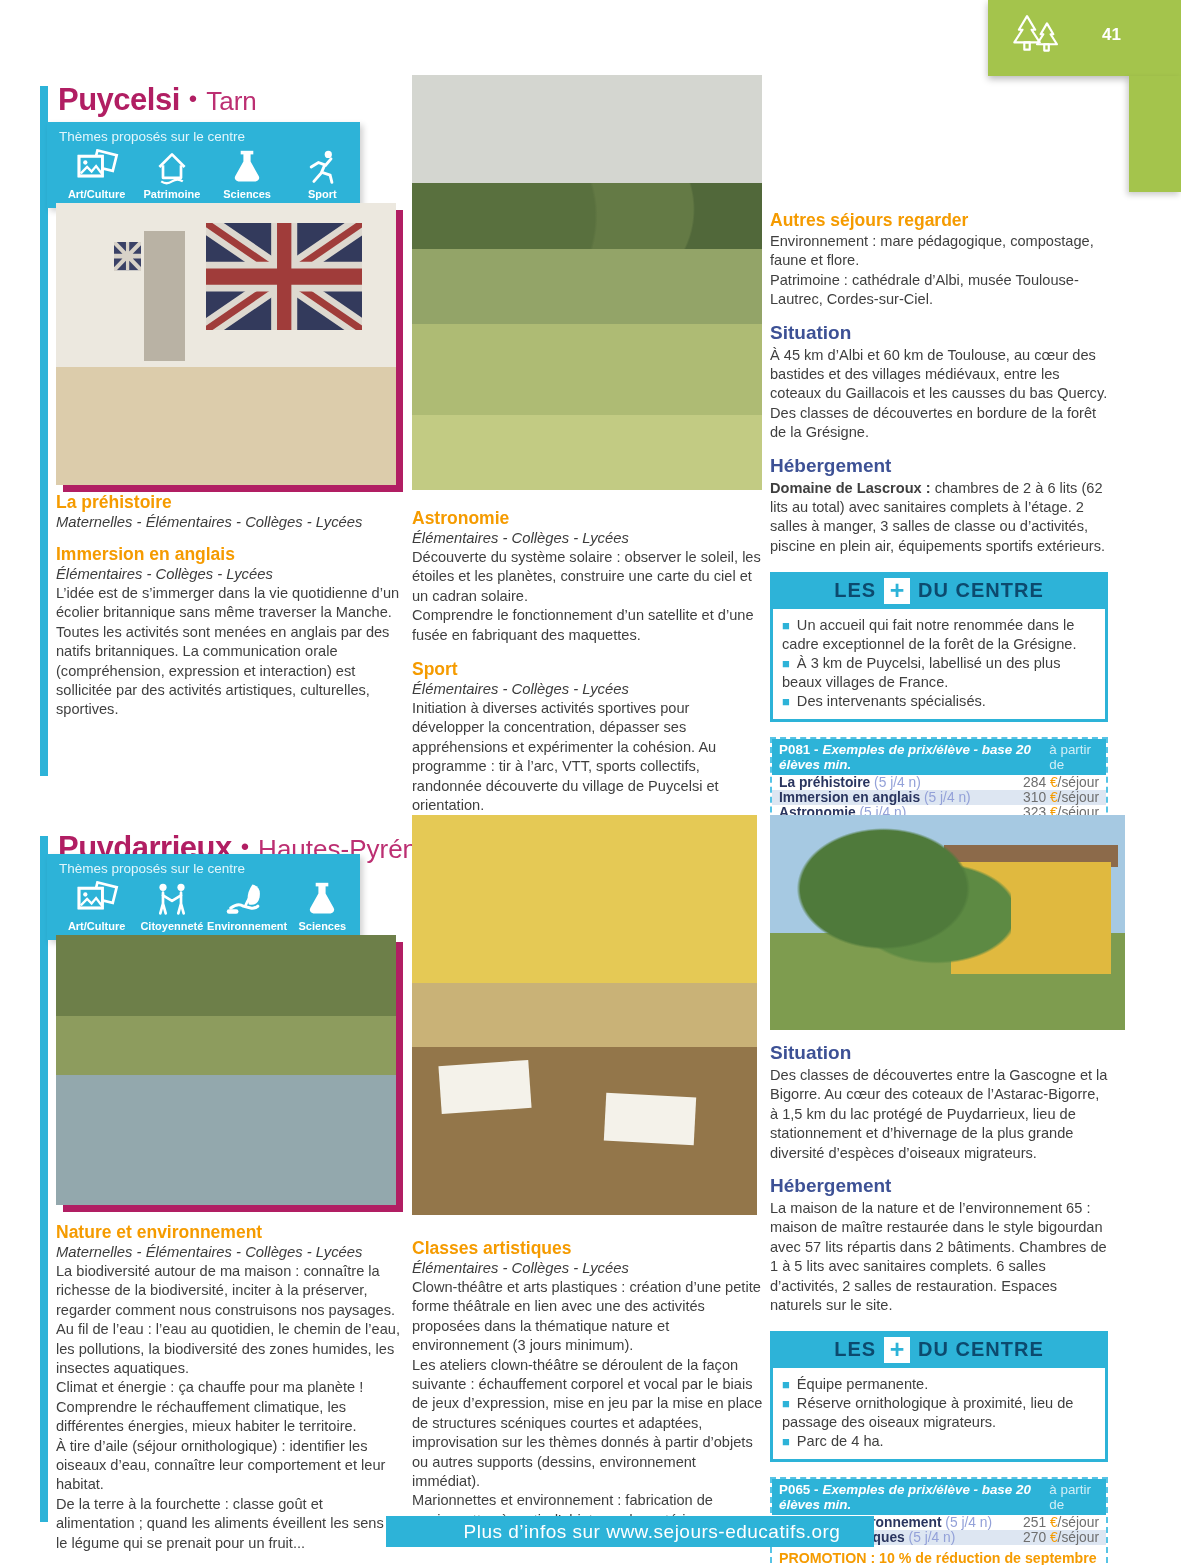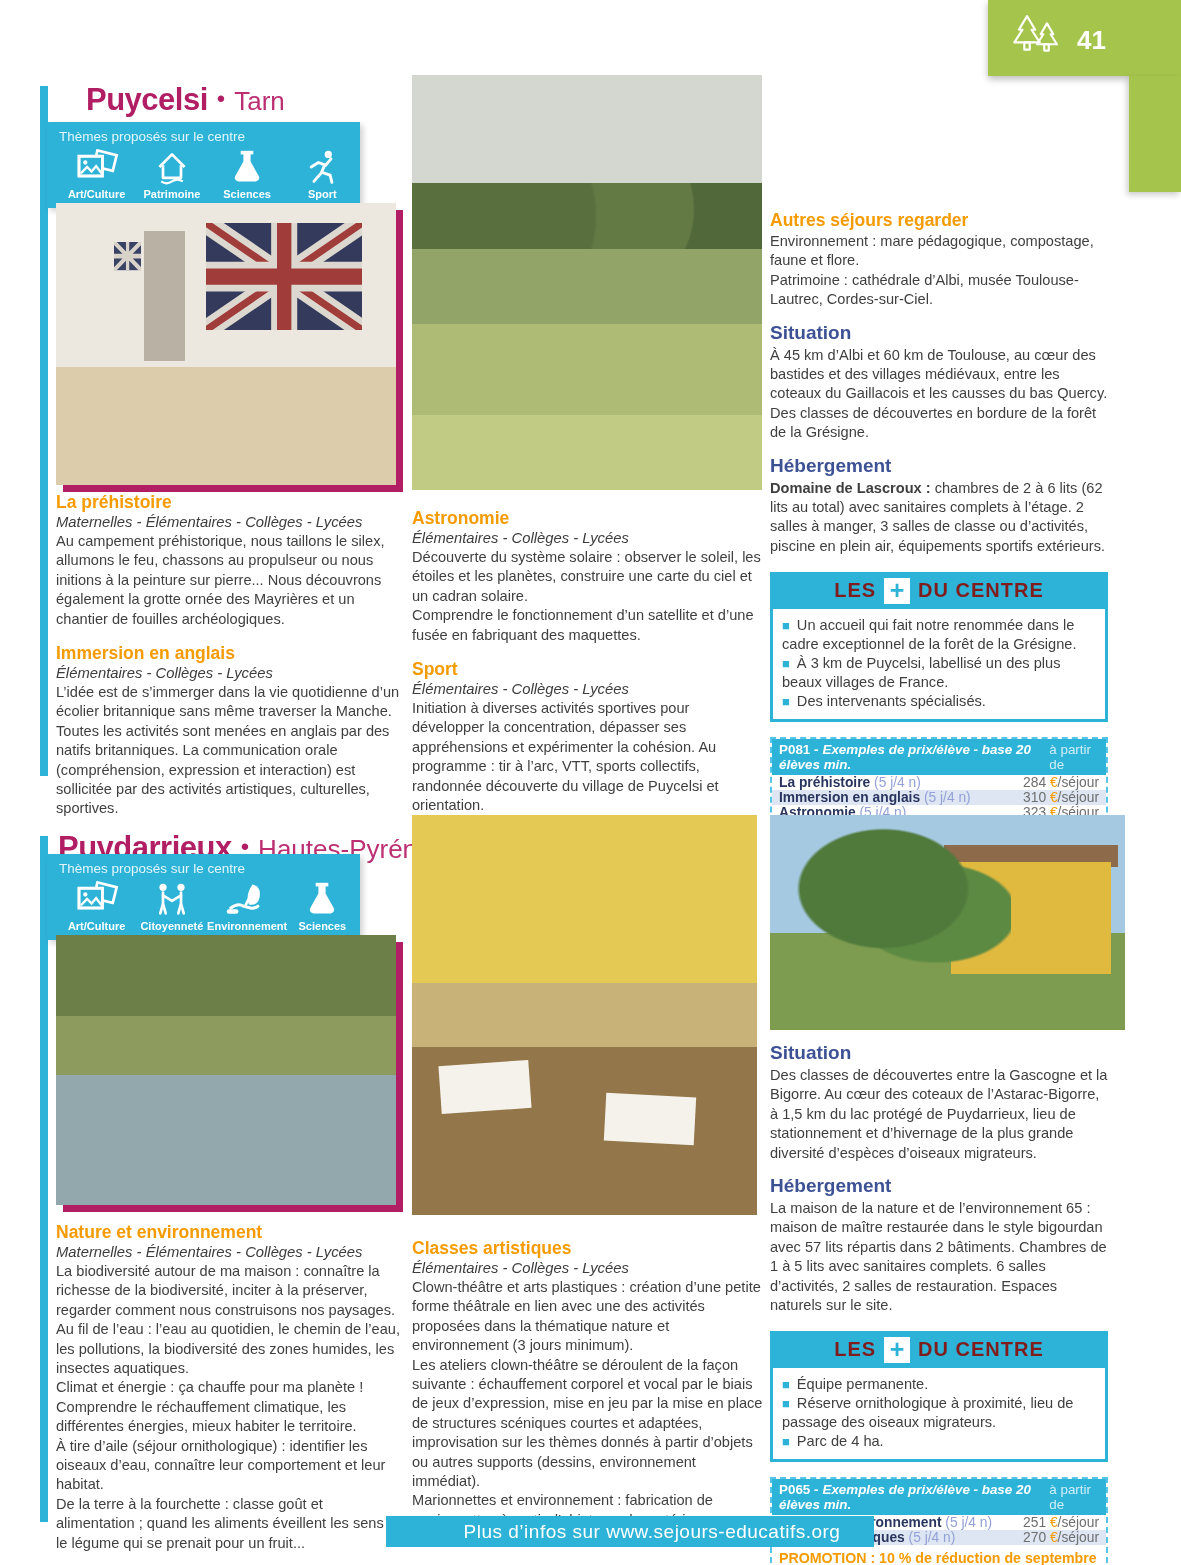--- a/index.html
+++ b/index.html
@@ -4,21 +4,21 @@
 <style>
   html,body{margin:0;padding:0;background:#fff;}
   .page{position:relative;width:1181px;height:1565px;background:#fff;overflow:hidden;
         font-family:"Liberation Sans",sans-serif;color:#3f3f3f;}
 
   
   .corner{position:absolute;top:0;right:0;width:193px;height:76px;background:#a4c44c;
           box-shadow:0 3px 7px rgba(0,0,0,.28);}
   .corner-tab{position:absolute;top:76px;right:0;width:52px;height:116px;background:#a4c44c;
           box-shadow:-2px 3px 6px rgba(0,0,0,.2);}
-  .pagenum{position:absolute;right:75px;top:25px;color:#fff;font-weight:bold;font-size:26px;}
+  .pagenum{position:absolute;right:60px;top:25px;color:#fff;font-weight:bold;font-size:17px;}
   .trees{position:absolute;left:20px;top:12px;}
 
   
   .secbar{position:absolute;width:8px;background:#2db3d8;}
   .sectitle{position:absolute;left:58px;white-space:nowrap;}
   .sectitle .name{color:#b11e63;font-size:31px;font-weight:bold;letter-spacing:-.5px;}
   .sectitle .dot{color:#b11e63;font-size:24px;margin:0 9px;vertical-align:3px;}
   .sectitle .region{color:#bc2f72;font-size:26px;}
 
   .themes{position:absolute;left:47px;width:301px;background:#2db3d8;
@@ -70,21 +70,21 @@
   .h-act{color:#f59b00;font-size:17.5px;font-weight:bold;margin:14px 0 1px;}
   .col > .h-act:first-child{margin-top:0;}
   .audience{font-style:italic;font-size:14.8px;margin:0 0 2px;color:#3c3c3c;}
   .body{font-size:14.6px;line-height:1.33;white-space:pre-line;}
   .h-nav{color:#3d5195;font-size:19px;font-weight:bold;margin:12px 0 2px;}
   .lead{font-weight:bold;}
 
   
   .plusbox{margin-top:16px;}
   .plushead{height:37px;background:#2db3d8;display:flex;align-items:center;justify-content:center;}
-  .plushead .w{color:#7f1d1d;font-weight:bold;font-size:20px;letter-spacing:1px;}
+  .plushead .w{color:#0c4a6e;font-weight:bold;font-size:20px;letter-spacing:1px;}
   .plussq{width:26px;height:26px;background:#fff;color:#2db3d8;font-weight:bold;font-size:25px;
           line-height:24px;text-align:center;margin:0 8px;}
   .plusbody{border:3px solid #2db3d8;border-top:none;padding:7px 9px 8px;font-size:14.6px;line-height:1.3;}
   .plusitem::before{content:"■";color:#2db3d8;font-size:13px;margin-right:7px;}
 
   
   .pricetable{margin-top:15px;border:2px dashed #56c4e6;background:#fff;}
   .phead{display:flex;justify-content:space-between;background:#2db3d8;padding:3px 7px;font-size:13.4px;}
   .pcode{color:#fff;font-weight:bold;}
   .psub{color:#fff;font-weight:bold;font-style:italic;margin-left:4px;}
@@ -114,21 +114,21 @@
         <path d="M43 12 L50 24 H47 L54 35 H32 L39 24 H36 Z"></path>
         <rect x="40" y="35" width="5" height="7"></rect>
       </svg>
     </span>
     <span class="pagenum">41</span>
   </div>
   <div class="corner-tab"></div>
 
   <div class="secbar" style="left:40px;top:86px;height:690px;"></div>
 
-  <div class="sectitle" style="top:82px;margin-left:28px;">
+  <div class="sectitle" style="top:82px;">
     <span class="name">Puycelsi</span><span class="dot">•</span><span class="region">Tarn</span>
   </div>
 
   <div class="themes" style="top:122px;">
     <div class="tlabel">Thèmes proposés sur le centre</div>
     <div class="theme-row">
       <div class="theme">
         <span>
           <svg width="44" height="36" viewBox="0 0 48 40" fill="none" stroke="#fff" stroke-width="3">
             <rect x="22" y="4" width="22" height="18" transform="rotate(14 33 13)"></rect>
@@ -192,21 +192,20 @@
     </span>
   </div>
 
   <div class="photo" id="photo2">
     <div class="treeband"></div>
   </div>
 
   <div class="col" id="p1col1">
     <div class="h-act">La préhistoire</div>
     <div class="audience">Maternelles - Élémentaires - Collèges - Lycées</div>
-    <div class="body">Au campement préhistorique, nous taillons le silex, allumons le feu, chassons au propulseur ou nous initions à la peinture sur pierre... Nous découvrons également la grotte ornée des Mayrières et un chantier de fouilles archéologiques.</div>
     <div class="h-act">Immersion en anglais</div>
     <div class="audience">Élémentaires - Collèges - Lycées</div>
     <div class="body">L’idée est de s’immerger dans la vie quotidienne d’un écolier britannique sans même traverser la Manche.
 Toutes les activités sont menées en anglais par des natifs britanniques. La communication orale (compréhension, expression et interaction) est sollicitée par des activités artistiques, culturelles, sportives.</div>
   </div>
 
   <div class="col" id="p1col2">
     <div class="h-act">Astronomie</div>
     <div class="audience">Élémentaires - Collèges - Lycées</div>
     <div class="body">Découverte du système solaire : observer le soleil, les étoiles et les planètes, construire une carte du ciel et un cadran solaire.

